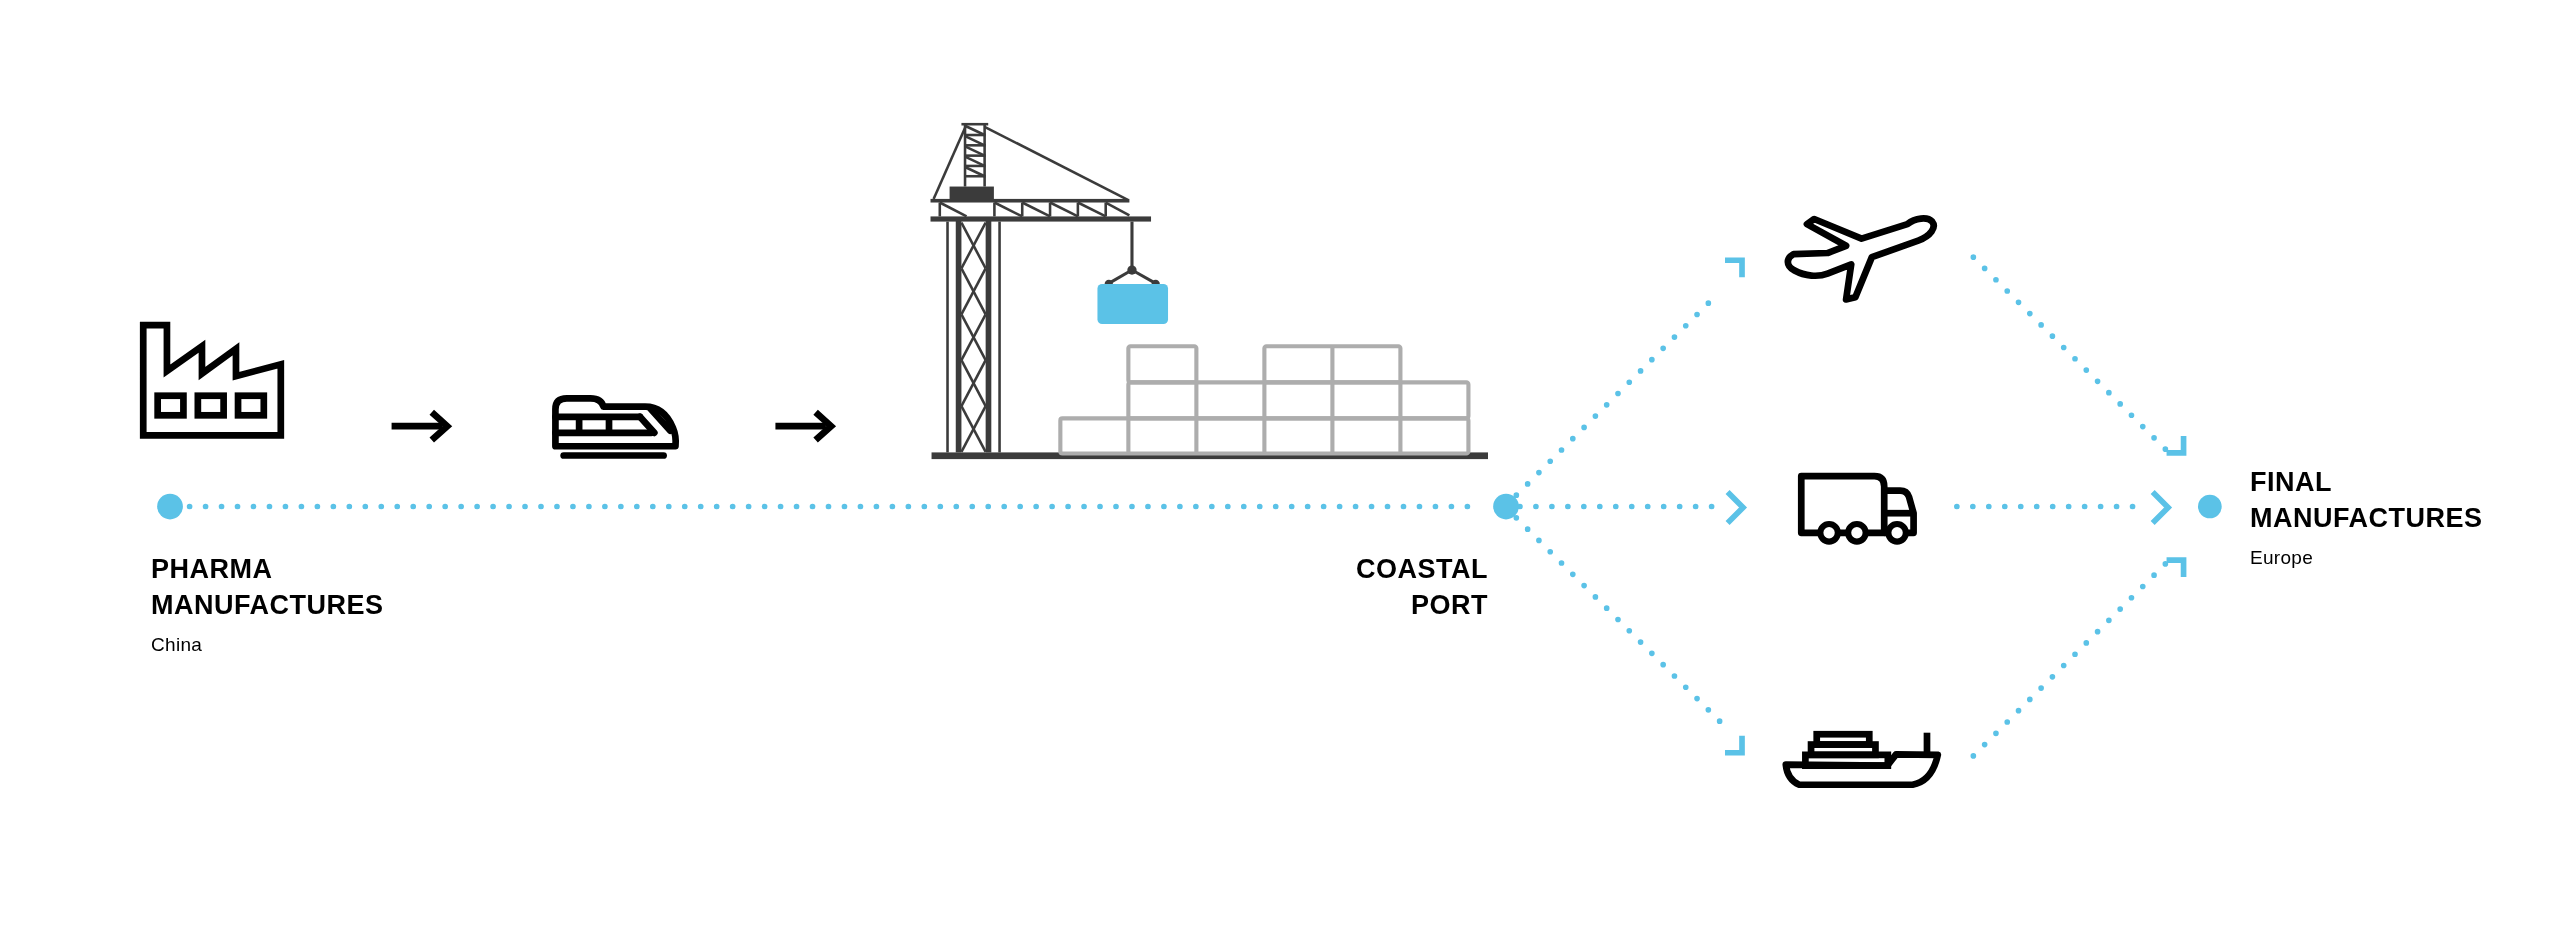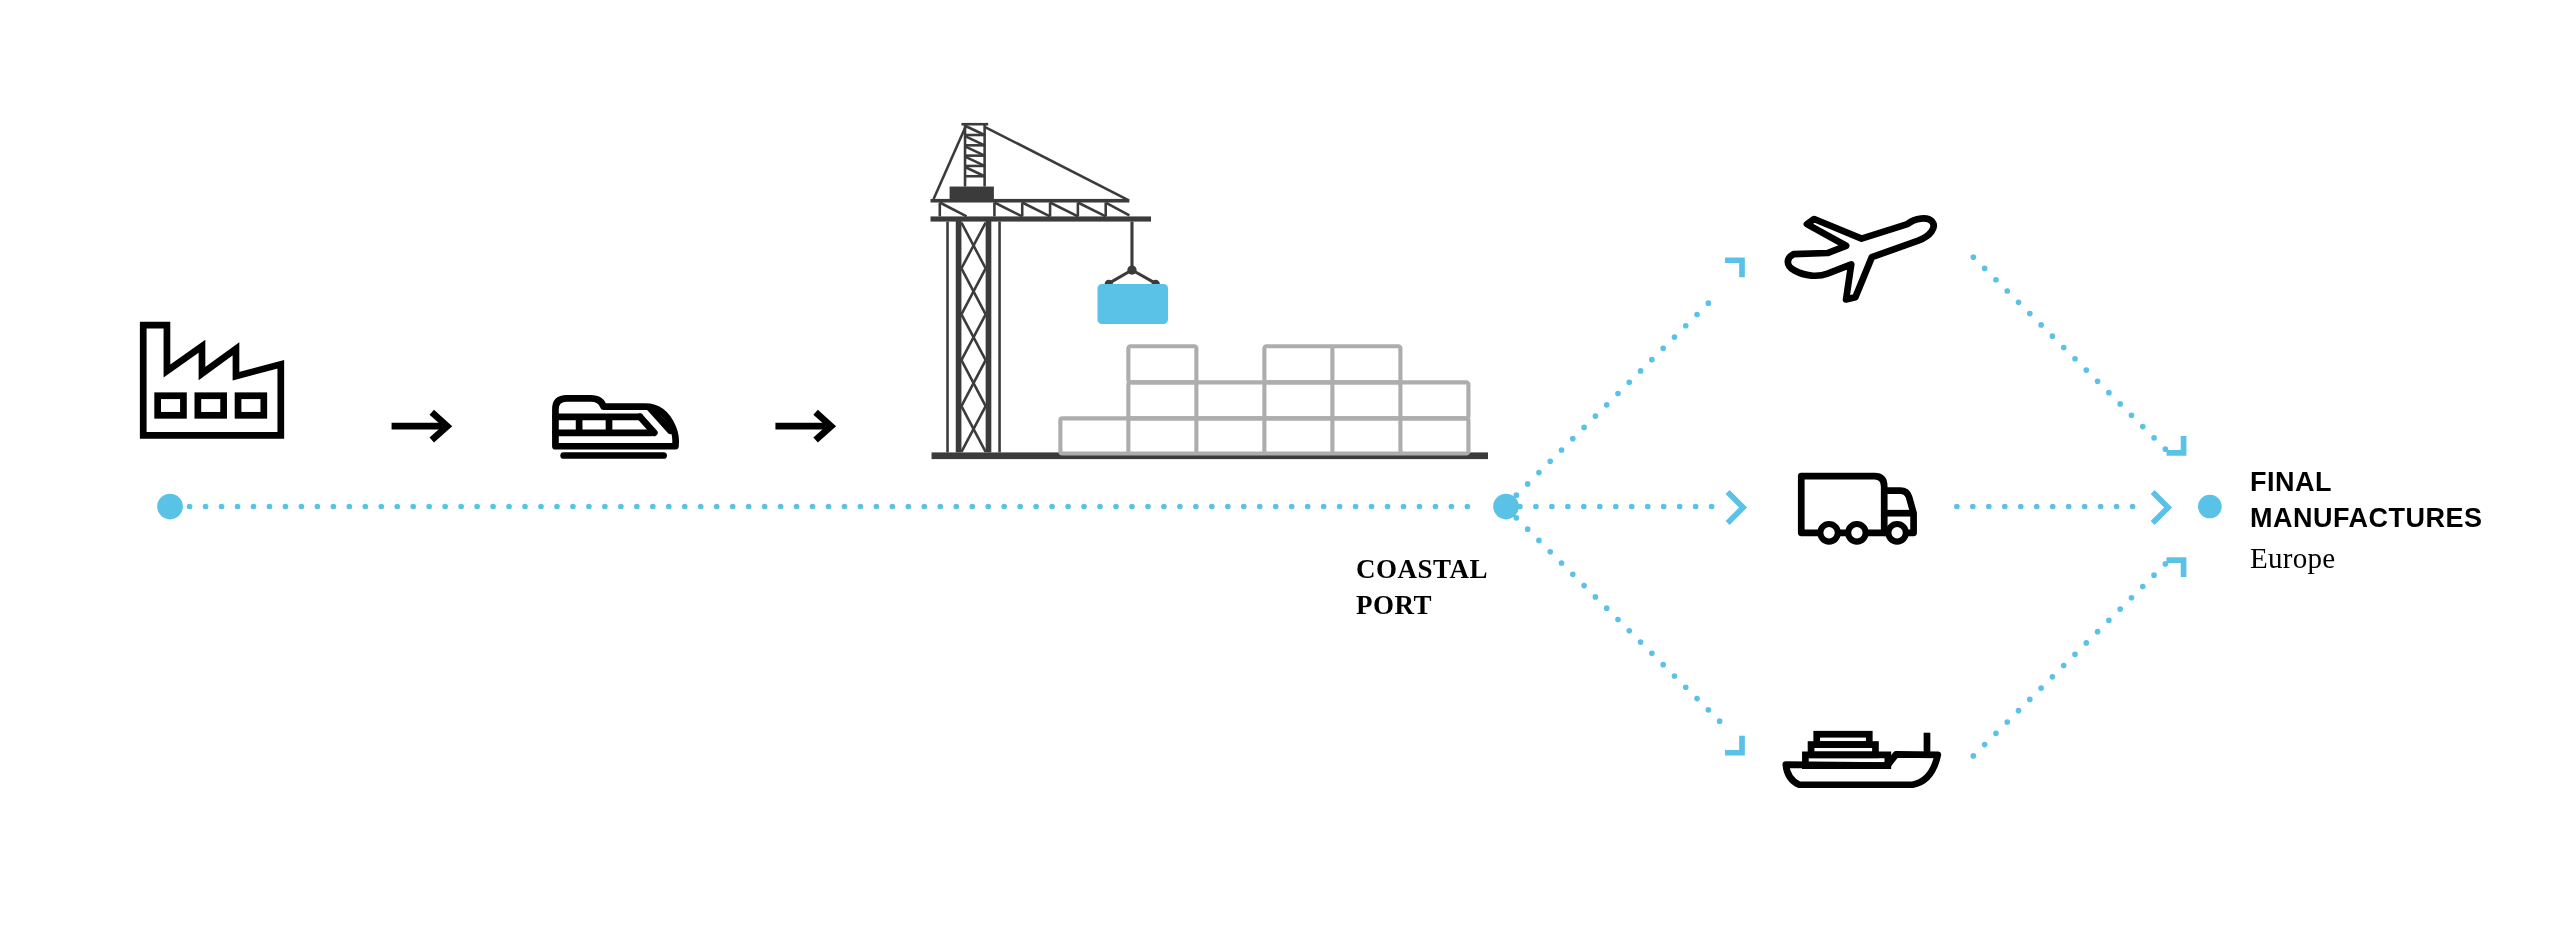--- a/index.html
+++ b/index.html
@@ -1,21 +1,21 @@
 <!DOCTYPE html>
 <html style="--accent: #5BC2E7;font-size:8.2px"><head>
 <meta charset="utf-8">
 <style>
   html,body{margin:0;padding:0;background:#ffffff;}
   #canvas{position:relative;width:2604px;height:928px;background:#ffffff;overflow:hidden;
           font-family:"Liberation Sans", sans-serif;}
   .label{position:absolute;color:#000;}
   .label .cap{display:block;font-size:27px;line-height:36px;font-weight:bold;letter-spacing:0.5px;}
-  .label .sub{display:block;font-size:29px;line-height:36px;font-weight:normal;margin-top:4.1px;letter-spacing:0.3px;font-family:Liberation Serif, serif;}
-  .right{font-family:Liberation Serif, serif;}
+  .label .sub{display:block;font-size:19px;line-height:36px;font-weight:normal;margin-top:4.1px;letter-spacing:0.3px;}
+  .right{text-align:right;}
   svg{position:absolute;left:0;top:0;}
   .accent-fill{fill:var(--accent);}
   .accent-stroke{stroke:var(--accent);}
   .dotline{fill:none;stroke-width:11;stroke-linecap:round;stroke-dasharray:0,31;}
   .arrowhead{fill:none;stroke-width:11;stroke-linecap:butt;stroke-linejoin:miter;}
   .blackicon{fill:none;stroke:#000;stroke-width:13;}
   .crane{stroke:#3B3B3B;fill:none;}
 </style>
 </head>
 <body>
@@ -182,20 +182,25 @@
 
     <g transform="translate(3462,1418)">
       <path class="blackicon" stroke-width="12" stroke-linejoin="round" d="M 4,66 Q 7,95 30,105 L 250,105 Q 288,98 299,47 L 218,46 L 201,68 Z"></path>
       <rect class="blackicon" stroke-width="12" x="42" y="47" width="160" height="21"></rect>
       <rect class="blackicon" stroke-width="12" x="53" y="27" width="125" height="20"></rect>
       <rect class="blackicon" stroke-width="12" x="64" y="7" width="102" height="20"></rect>
       <line class="blackicon" stroke-width="12" x1="278" y1="45" x2="278" y2="4"></line>
     </g>
   </svg>
 
+  <div class="label" style="left:151px;top:551px;">
+    <span class="cap">PHARMA</span>
+    <span class="cap">MANUFACTURES</span>
+    <span class="sub">China</span>
+  </div>
 
   <div class="label right" style="right:1116px;top:551px;">
     <span class="cap">COASTAL</span>
     <span class="cap">PORT</span>
   </div>
 
   <div class="label" style="left:2250px;top:448px;margin-top:16px;">
     <span class="cap">FINAL</span>
     <span class="cap">MANUFACTURES</span>
     <span class="sub">Europe</span>

